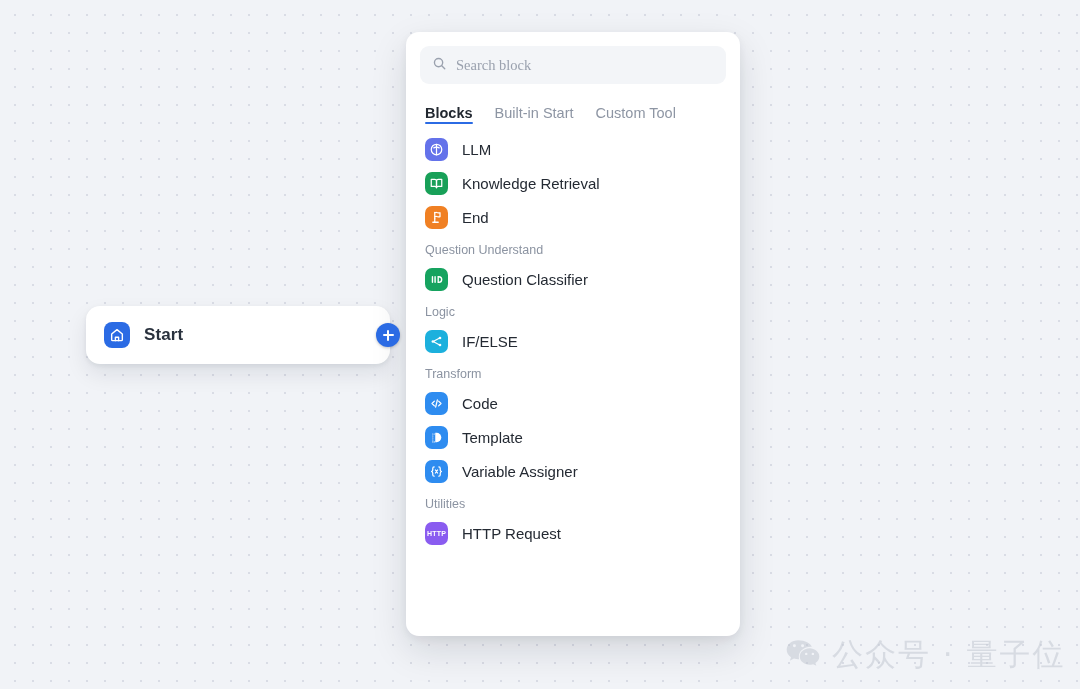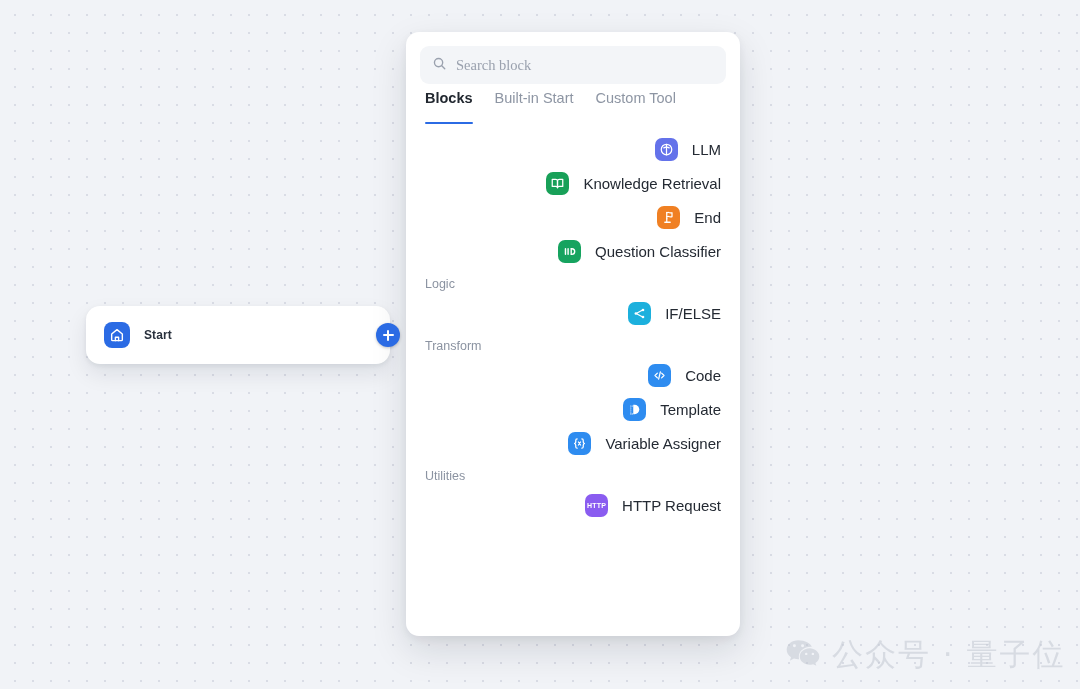--- a/index.html
+++ b/index.html
@@ -45,21 +45,21 @@
     height: 26px;
     border-radius: 8px;
     background: #2b6be4;
     display: flex;
     align-items: center;
     justify-content: center;
     flex: 0 0 auto;
   }
   .node-title {
     margin-left: 14px;
-    font-size: 12px;
+    font-size: 17px;
     font-weight: bold;
     color: #29313d;
     letter-spacing: 0.1px;
   }
   #start-handle {
     position: absolute;
     left: 376px;
     top: 323px;
     width: 24px;
     height: 24px;
@@ -124,21 +124,21 @@
     display: flex;
     align-items: flex-end;
     margin: 12px 0 0 19px;
     gap: 22px;
     height: 28px;
     position: relative;
   }
   .tab {
     font-size: 14.5px;
     color: #8d95a3;
-    padding-bottom: 18px;
+    padding-bottom: 3px;
     position: relative;
     cursor: pointer;
     white-space: nowrap;
   }
   .tab.active {
     color: #222830;
     font-weight: bold;
   }
   .tab.active::after {
     content: "";
@@ -161,21 +161,20 @@
     color: #8b93a1;
     padding: 9px 0 5px 9px;
   }
   .block-item {
     display: flex;
     align-items: center;
     height: 34px;
     padding: 0 9px;
     border-radius: 7px;
     cursor: pointer;
-    justify-content: flex-end;
   }
   .block-icon {
     width: 23px;
     height: 23px;
     border-radius: 7px;
     flex: 0 0 auto;
     display: flex;
     align-items: center;
     justify-content: center;
     overflow: hidden;
@@ -274,20 +273,21 @@
           <span class="block-icon" style="background: rgb(240, 128, 35);">
             <svg width="15" height="15" viewBox="0 0 24 24" stroke="#ffffff" fill="none" stroke-width="2" stroke-linecap="round" stroke-linejoin="round">
               <path d="M9.2 3.8v10"></path>
               <path d="M9.2 4.4c3.6-1.8 5.6 1.6 8.4 0v6.4c-2.8 1.6-4.8-1.8-8.4 0"></path>
               <path d="M6.2 19.6h8.4" stroke-width="2.4"></path>
               <path d="M9.2 13.8v5.4"></path>
             </svg>
           </span>
           <span class="block-label">End</span>
         </div>
+        <div class="section-label">Question Understand</div>
         <div class="block-item">
           <span class="block-icon" style="background: rgb(22, 163, 95);">
             <svg width="15" height="15" viewBox="0 0 24 24" fill="#ffffff">
               <rect x="4.4" y="6.4" width="2.3" height="11.2" rx="1.1"></rect>
               <rect x="8.6" y="6.4" width="2.3" height="11.2" rx="1.1"></rect>
               <path d="M13.6 6.4h2.2a5.6 5.6 0 0 1 0 11.2h-2.2zm2.2 2.2v6.8a3.4 3.4 0 0 0 0-6.8z"></path>
             </svg>
           </span>
           <span class="block-label">Question Classifier</span>
         </div>

